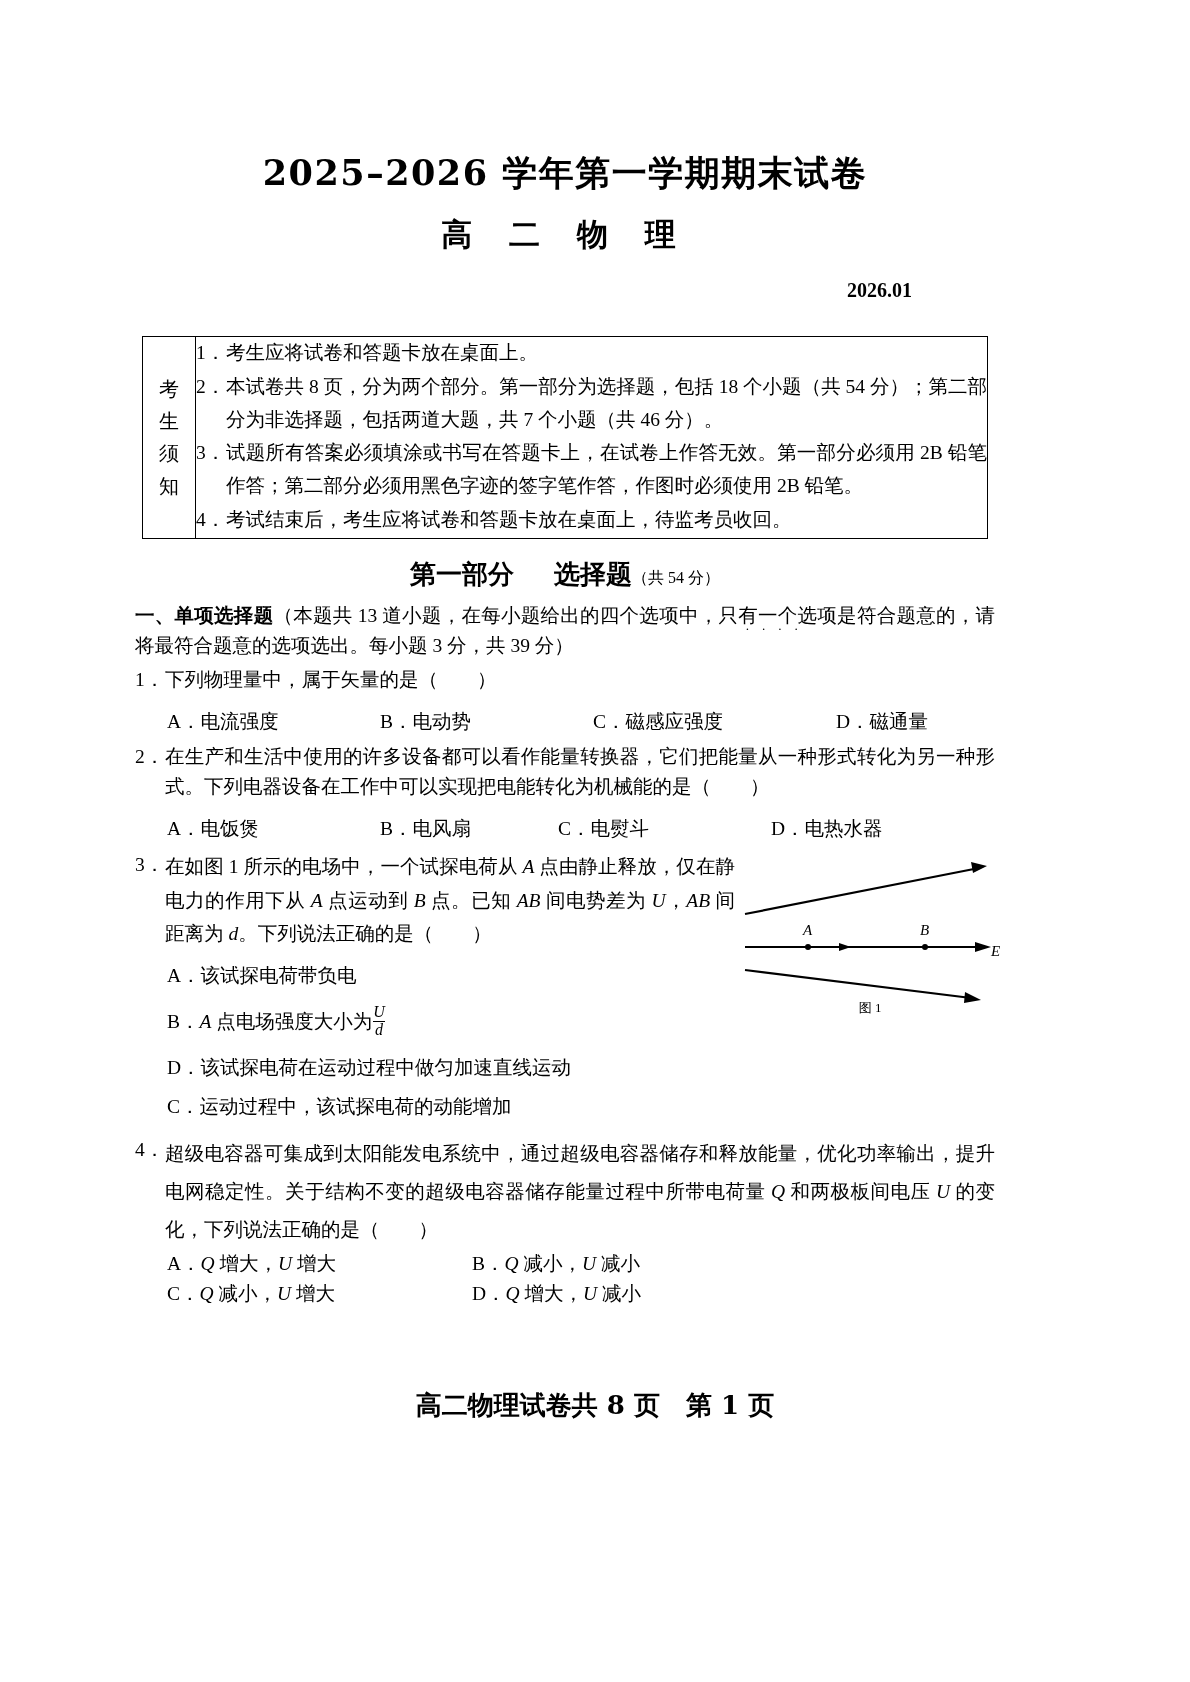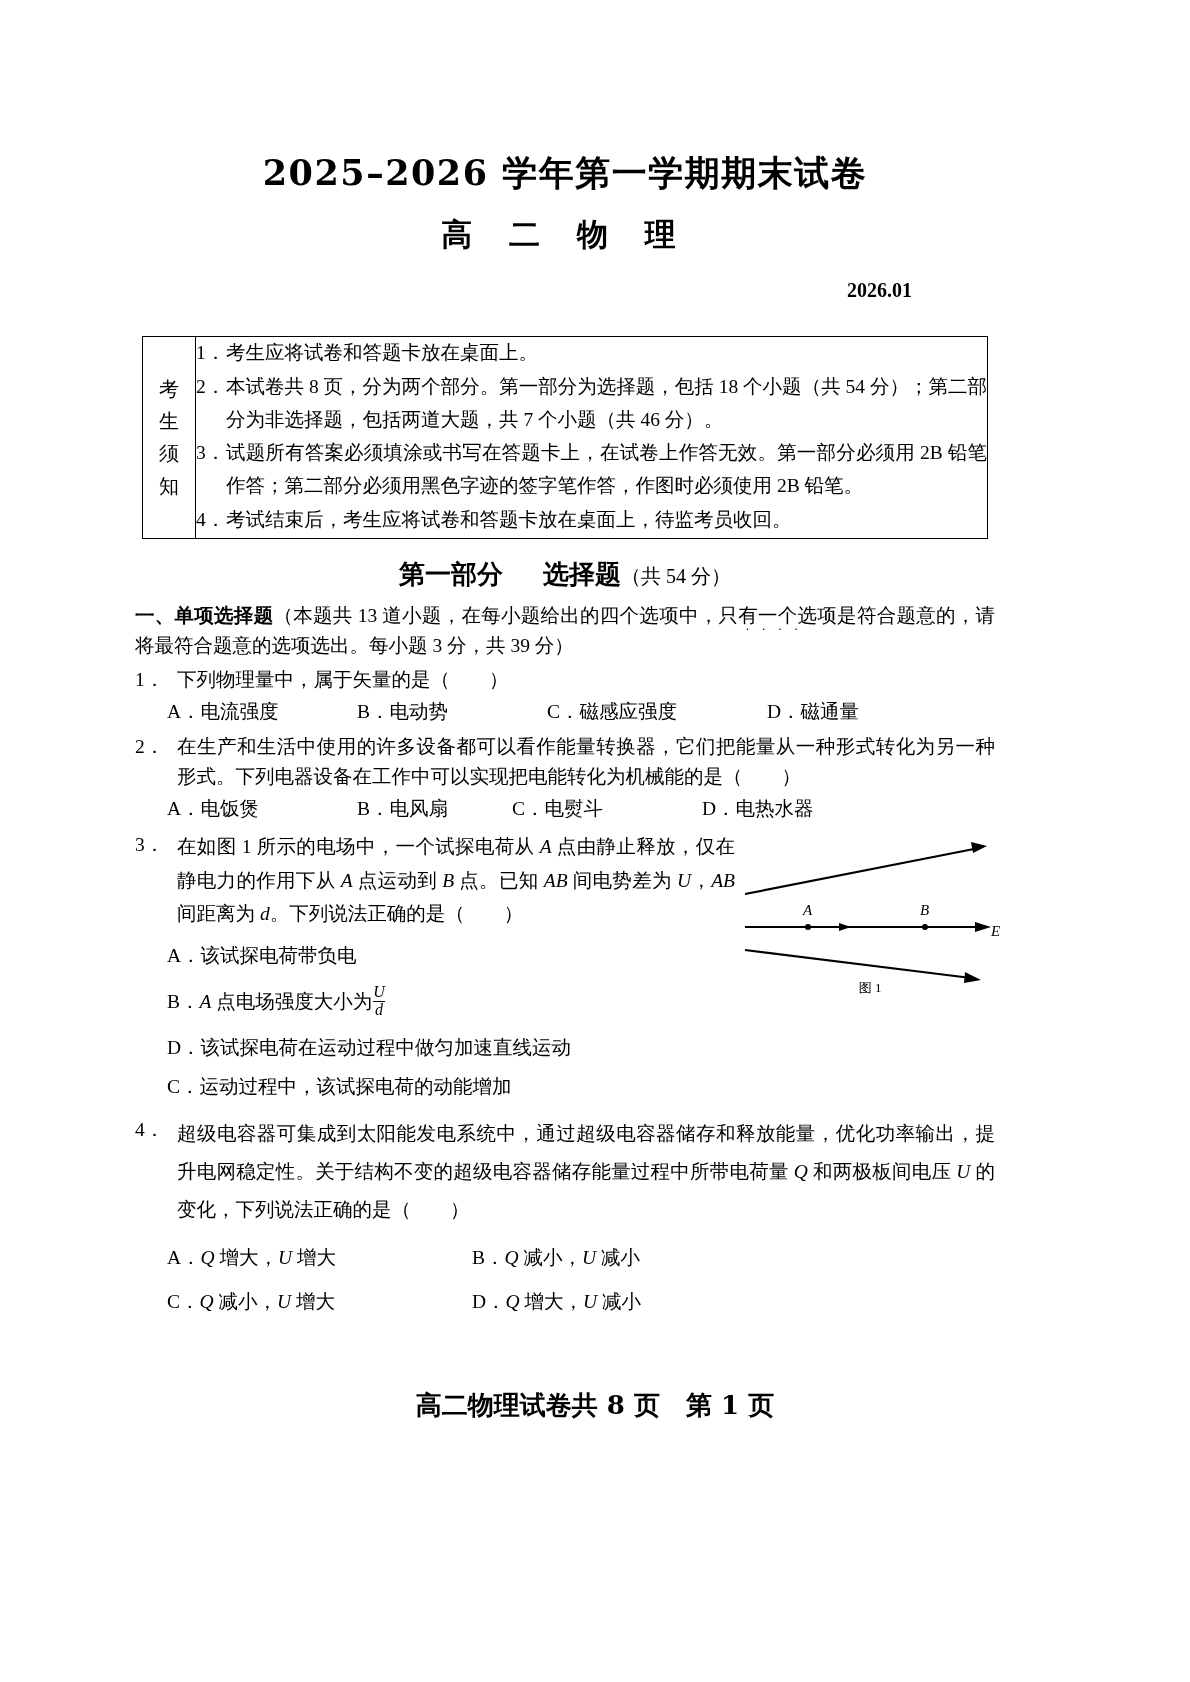--- a/index.html
+++ b/index.html
@@ -101,21 +101,21 @@
   
   .part-heading {
     text-align: center;
     margin-top: 18px;
     font-size: 26px;
     font-weight: bold;
     font-family: "DejaVu Serif", "Liberation Serif", serif;
   }
   .part-heading .gap { display: inline-block; width: 40px; }
   .part-heading .small {
-    font-size: 20px;
+    font-size: 16px;
     font-weight: normal;
     font-family: "Liberation Serif", serif;
   }
   
   .content {
     width: 860px;
     margin: 0 auto;
     padding-top: 9px;
     font-size: 19.5px;
     line-height: 1.55;
@@ -152,26 +152,26 @@
     align-items: flex-start;
   }
   .q-num {
     flex: 0 0 auto;
     width: 30px;
     font-family: "Liberation Serif", serif;
   }
   .q-text {
     flex: 1 1 auto;
     text-align: justify;
-    margin-left: 12px;
   }
   .opts {
     display: flex;
     padding-left: 32px;
-    margin-top: 2px;
+    margin-top: 12px;
+    gap: 23px;
   }
   .opts .opt { white-space: nowrap; }
   .opt-lbl { font-family: "Liberation Serif", serif; }
   i, .it {
     font-style: italic;
     font-family: "Liberation Serif", "DejaVu Serif", serif;
   }
   
   .opts.q1 .opt:nth-child(1){ width: 190px; }
   .opts.q1 .opt:nth-child(2){ width: 190px; }
@@ -209,21 +209,21 @@
     left: 600px;
     top: 148px;
     width: 270px;
     text-align: center;
     font-size: 13px;
   }
   
   .q4 { margin-top: 14px; }
   .q4 .q-text { line-height: 1.95; }
   .q4-opts { padding-left: 32px; }
-  .q4-opts .row { display: flex; margin-top: 14px; }
+  .q4-opts .row { display: flex; }
   .q4-opts .row .opt:nth-child(1) { width: 305px; }
   
   .footer {
     position: absolute;
     left: 0;
     top: 1388px;
     width: 1190px;
     text-align: center;
     font-size: 26px;
     font-weight: bold;

